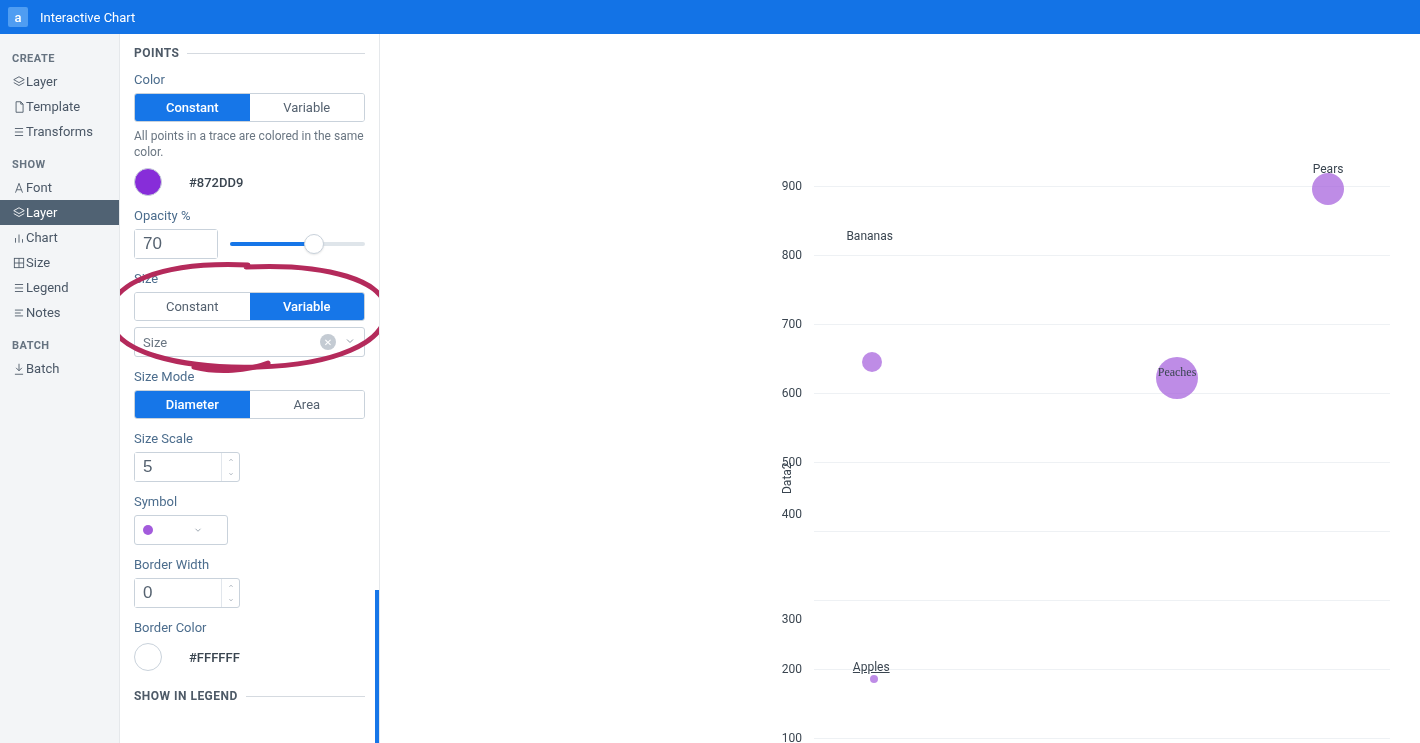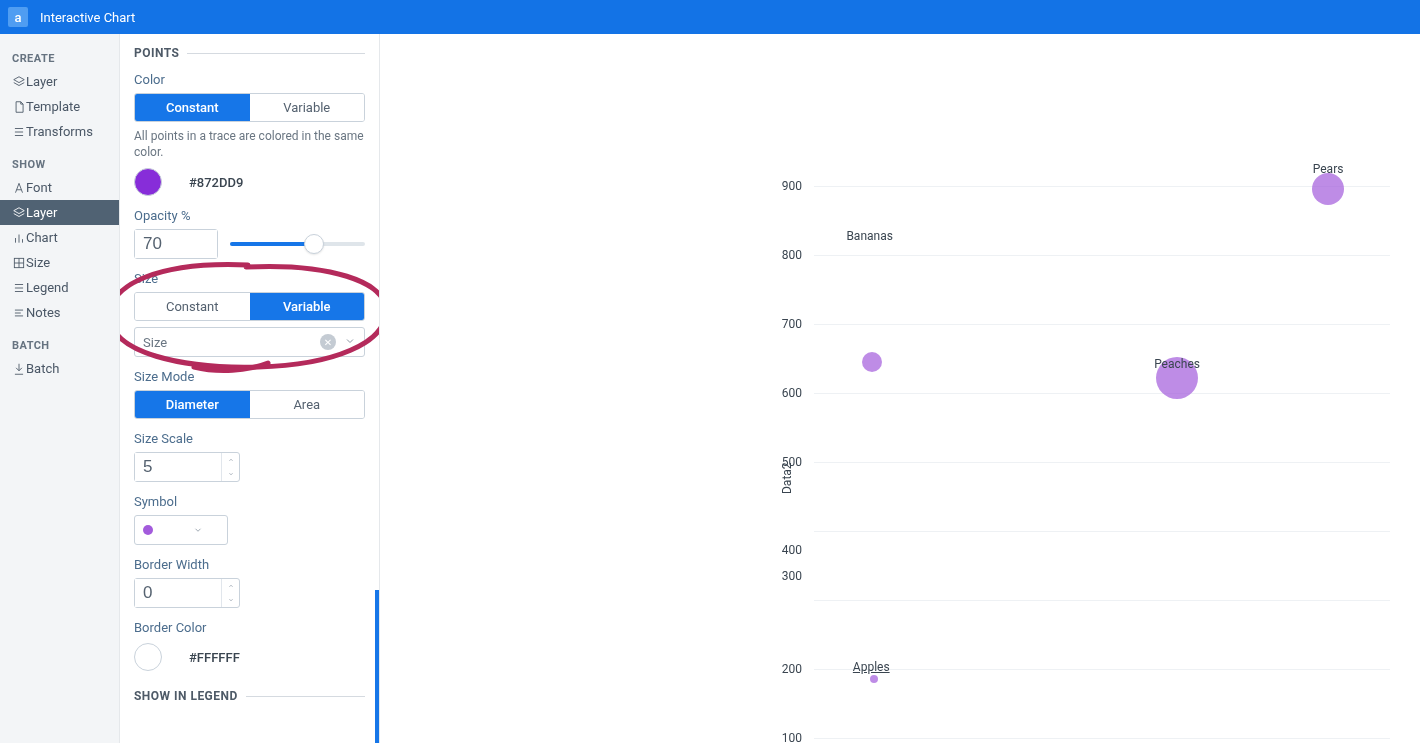--- a/index.html
+++ b/index.html
@@ -285,38 +285,38 @@
 
     <div class="canvas">
       <div class="yaxis-title" style="left: 400px; top: 460px;">Data2</div>
       <div class="plotarea">
 
       <div class="gridline" style="top: 585.556px;"></div>
           <div class="ytick" style="top: 585.556px;">100</div>
           <div class="gridline" style="top: 516.667px;"></div>
           <div class="ytick" style="top: 516.667px;">200</div>
           <div class="gridline" style="top: 447.778px;"></div>
-          <div class="ytick" style="top: 424px;">300</div>
+          <div class="ytick" style="top: 467px;">300</div>
           <div class="gridline" style="top: 378.889px;"></div>
-          <div class="ytick" style="top: 398px;">400</div>
+          <div class="ytick" style="top: 362px;">400</div>
           <div class="gridline" style="top: 310px;"></div>
           <div class="ytick" style="top: 310px;">500</div>
           <div class="gridline" style="top: 241.111px;"></div>
           <div class="ytick" style="top: 241.111px;">600</div>
           <div class="gridline" style="top: 172.222px;"></div>
           <div class="ytick" style="top: 172.222px;">700</div>
           <div class="gridline" style="top: 103.333px;"></div>
           <div class="ytick" style="top: 103.333px;">800</div>
           <div class="gridline" style="top: 34.4444px;"></div>
           <div class="ytick" style="top: 34.4444px;">900</div>
           <div class="bubble" style="left: 58.3px; top: 210.111px; width: 20px; height: 20px; background: rgba(163, 91, 220, 0.7);"></div>
           <div class="bubble-label" style="left: 55.65px; top: 84.0444px;">Bananas</div>
           <div class="bubble" style="left: 59.89px; top: 527px; width: 8px; height: 8px; background: rgba(163, 91, 220, 0.7);"></div>
           <div class="bubble-label" style="left: 57.24px; top: 515.289px; text-decoration: underline;">Apples</div>
           <div class="bubble" style="left: 363.05px; top: 225.956px; width: 42px; height: 42px; background: rgba(163, 91, 220, 0.7);"></div>
-          <div class="bubble-label" style="left: 363.05px; top: 212px;">Peaches</div>
+          <div class="bubble-label" style="left: 363.05px; top: 220px; font-family: Liberation Serif, serif;">Peaches</div>
           <div class="bubble" style="left: 514.1px; top: 37.2px; width: 32px; height: 32px; background: rgba(163, 91, 220, 0.7);"></div>
           <div class="bubble-label" style="left: 514.1px; top: 16.5333px;">Pears</div>
         </div>
     </div>
 
   </div>
 </div>
 
 </body></html>

